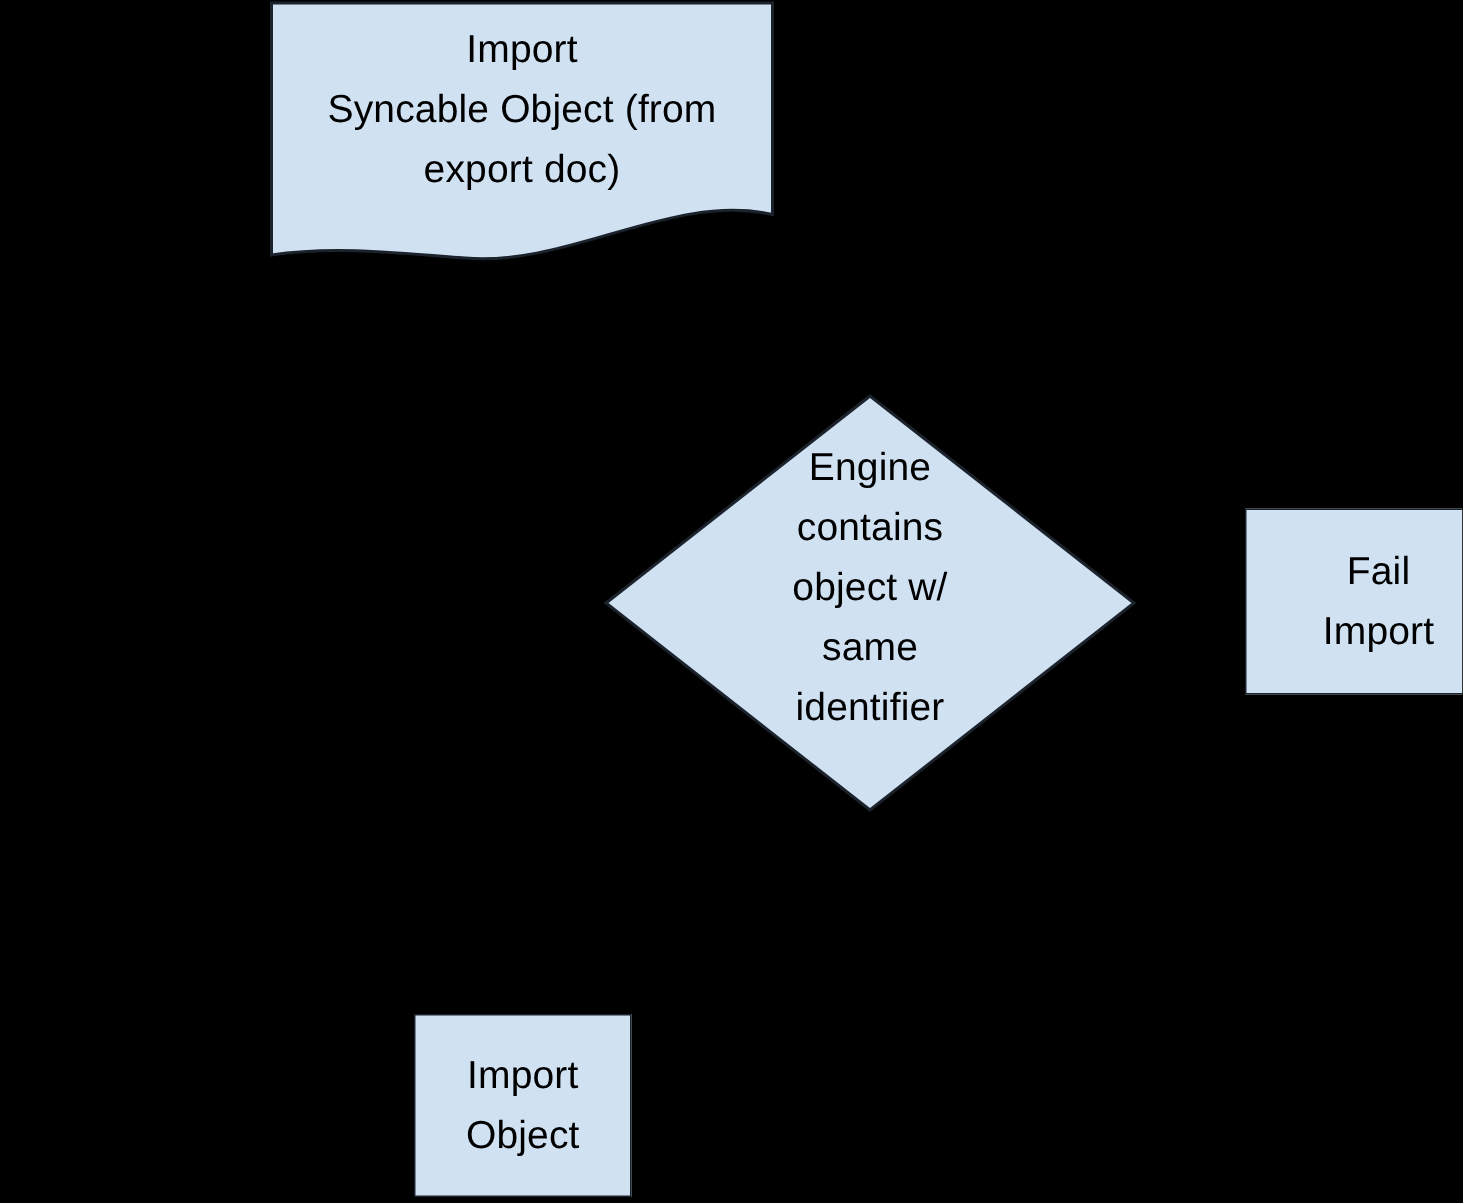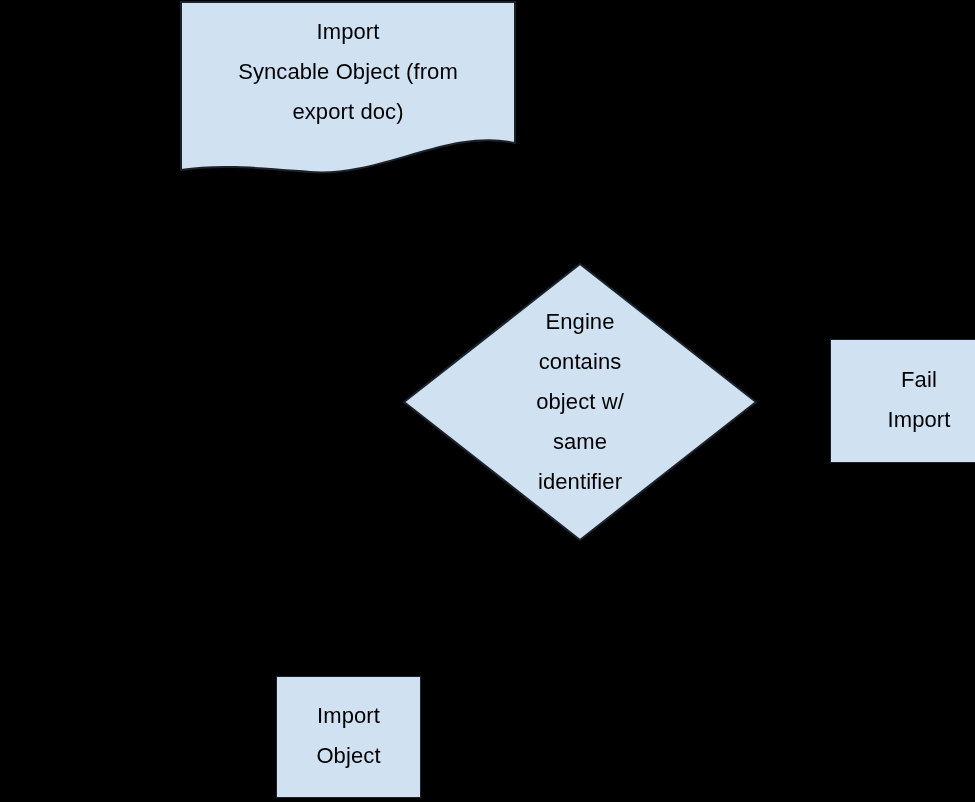--- a/index.html
+++ b/index.html
@@ -20,21 +20,21 @@
     position: absolute;
     box-sizing: border-box;
   }
   
   .node-label {
     position: absolute;
     left: 0;
     width: 100%;
     text-align: center;
     color: #000000;
-    font-size: 22px;
+    font-size: 26px;
     line-height: 40px;
     letter-spacing: 0.1px;
     white-space: pre-line;
     pointer-events: none;
   }
   
   .rect-shape {
     position: absolute;
     inset: 0;
     background: #d0e1f2;
@@ -51,21 +51,21 @@
     position: absolute;
     inset: 0;
   }
   .diamond-shape svg { display: block; width: 100%; height: 100%; }
 
   
   #node-import-doc { left: 180px; top: 0px;   width: 336px; height: 174px; }
   #node-import-doc .node-label { top: 12px; }
 
   #node-decision   { left: 402px; top: 262px; width: 356px; height: 280px; }
-  #node-decision .node-label { top: 40px; }
+  #node-decision .node-label { top: 29px; }
 
   #node-fail       { left: 830px; top: 339px; width: 146px; height: 124px; }
   #node-fail .node-label { top: 21px; margin-left: 16px; }
 
   #node-import-obj { left: 276px; top: 676px; width: 145px; height: 122px; }
   #node-import-obj .node-label { top: 20px; }
 
   
   #connectors {
     position: absolute;

